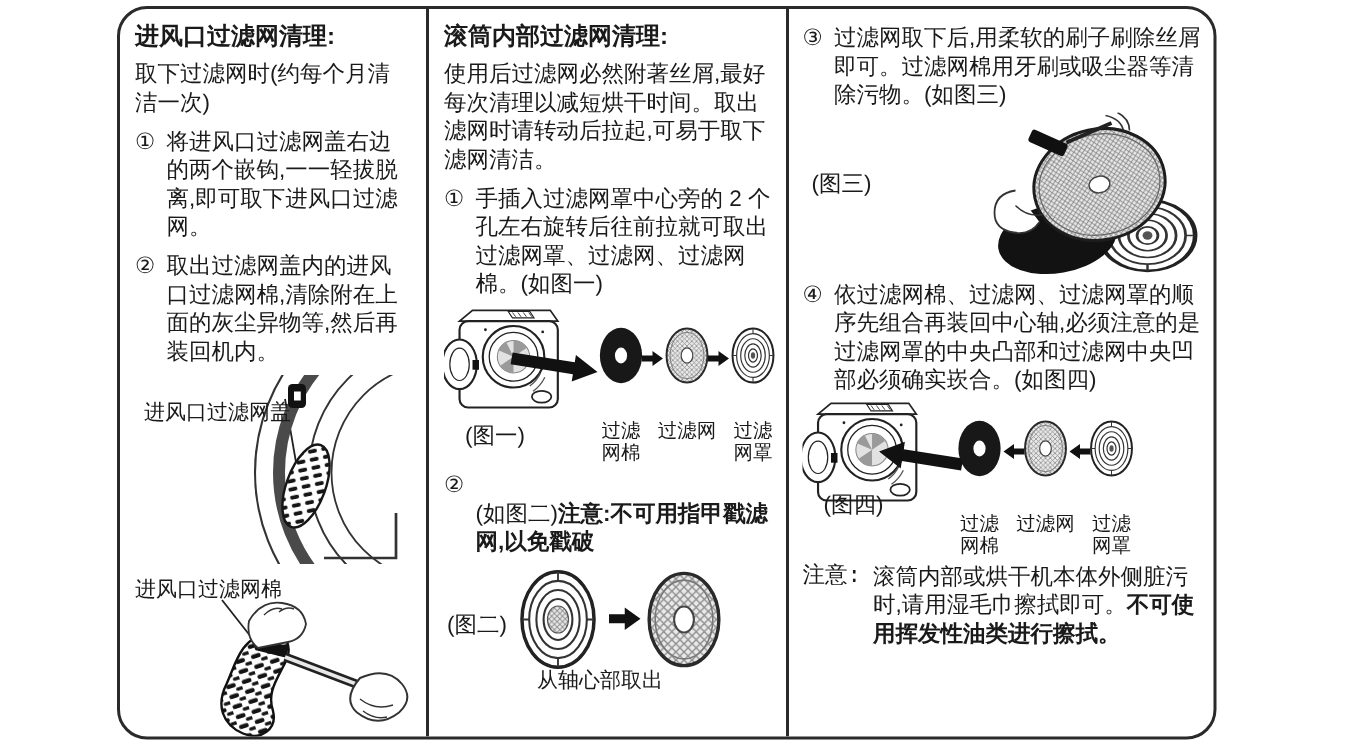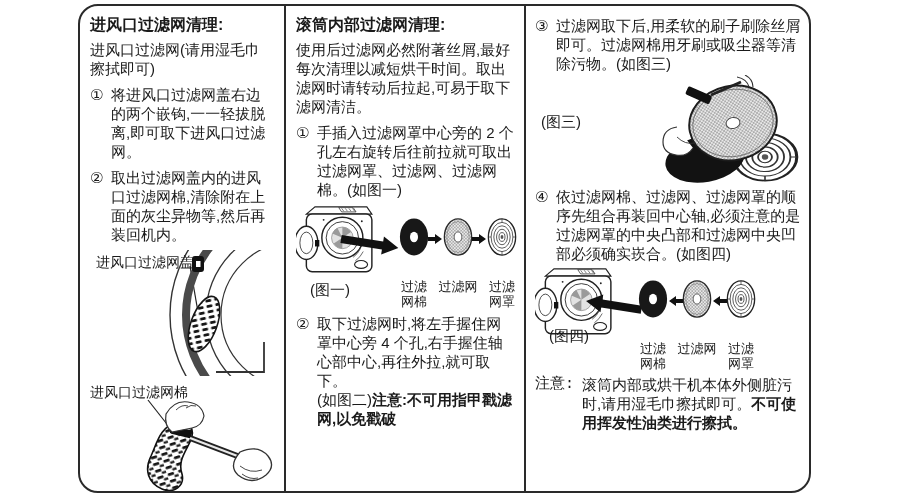--- a/index.html
+++ b/index.html
@@ -96,32 +96,32 @@
       <path d="M0 -20.5 V-16.6 M0 20.5 V16.6 M-15.5 0 H-12.4 M15.5 0 H12.4" stroke="#333" stroke-width="0.8"></path>
     </g>
     <polygon id="g-arrow-r" points="0,3 7,3 7,0 14,5 7,10 7,7 0,7" fill="#111"></polygon>
   </defs>
 </svg>
 
 <div class="sheet">
 
   <div class="col col1">
     <div class="title">进风口过滤网清理:</div>
-    <div class="para">进风口过滤网(请用湿毛巾擦拭即可)</div>
+    <div class="para">取下过滤网时(约每个月清洁一次)</div>
     <div class="step">
       <span class="num">①</span>
       <span class="txt">将进风口过滤网盖右边的两个嵌钩,一一轻拔脱离,即可取下进风口过滤网。</span>
     </div>
     <div class="step">
       <span class="num">②</span>
       <span class="txt">取出过滤网盖内的进风口过滤网棉,清除附在上面的灰尘异物等,然后再装回机内。</span>
     </div>
 
     <div class="fig figA">
-      <span class="fig-label" style="left:6px;top:4px;">进风口过滤网盖</span>
+      <span class="fig-label" style="left:6px;top:16px;">进风口过滤网盖</span>
       <svg width="182" height="126" viewBox="0 0 182 126" xmlns="http://www.w3.org/2000/svg">
         <line x1="100" y1="16" x2="108" y2="62" stroke="#222" stroke-width="1.2"></line>
         <g>
           <circle cx="204" cy="65" r="124" stroke="#333" stroke-width="1.4" fill="none"></circle>
           <circle cx="204" cy="65" r="108" stroke="#4a4a4a" stroke-width="8" fill="none"></circle>
           <circle cx="204" cy="65" r="88" stroke="#333" stroke-width="1.3" fill="none"></circle>
           <circle cx="204" cy="65" r="73" stroke="#333" stroke-width="1.2" fill="none"></circle>
         </g>
         <g transform="rotate(20 114 74)">
           <ellipse cx="114" cy="74" rx="13" ry="29" fill="url(#pat-stripes)" stroke="#161616" stroke-width="1.6"></ellipse>
@@ -174,25 +174,35 @@
       </svg>
       <span class="caption" style="left:14px;top:78px;">(图一)</span>
       <span class="disc-label" style="left:102px;">过滤网棉</span>
       <span class="disc-label nowrap" style="left:162px;">过滤网</span>
       <span class="disc-label" style="left:190px;">过滤网罩</span>
     </div>
 
     <div class="step">
       <span class="num">②</span>
       <span class="txt">
-        <span>取下过滤网时,将左手握住网罩中心旁 4 个孔,右手握住轴心部中心,再往外拉,就可取下。</span><br>
+        <br>
         <span>(如图二)</span><span class="bold">注意:不可用指甲戳滤网,以免戳破</span>
       </span>
     </div>
 
+    <div class="fig fig2">
+      <span class="caption">(图二)</span>
+      <svg width="160" height="80" viewBox="0 0 160 80" xmlns="http://www.w3.org/2000/svg" xmlns:xlink="http://www.w3.org/1999/xlink">
+        <use href="#g-cover" xlink:href="#g-cover" transform="translate(42,40) scale(1.55)"></use>
+        <ellipse cx="42" cy="40" rx="7" ry="9" fill="url(#pat-mesh)" stroke="#555" stroke-width="0.8"></ellipse>
+        <use href="#g-arrow-r" xlink:href="#g-arrow-r" transform="translate(76,32) scale(1.5)"></use>
+        <use href="#g-mesh" xlink:href="#g-mesh" transform="translate(126,40) scale(1.5)"></use>
+      </svg>
+      <span class="fignote">从轴心部取出</span>
+    </div>
   </div>
 
   <div class="col col3">
     <div class="step" style="margin-top:2px;">
       <span class="num">③</span>
       <span class="txt">过滤网取下后,用柔软的刷子刷除丝屑即可。过滤网棉用牙刷或吸尘器等清除污物。(如图三)</span>
     </div>
 
     <div class="fig fig3">
       <span class="caption">(图三)</span>

